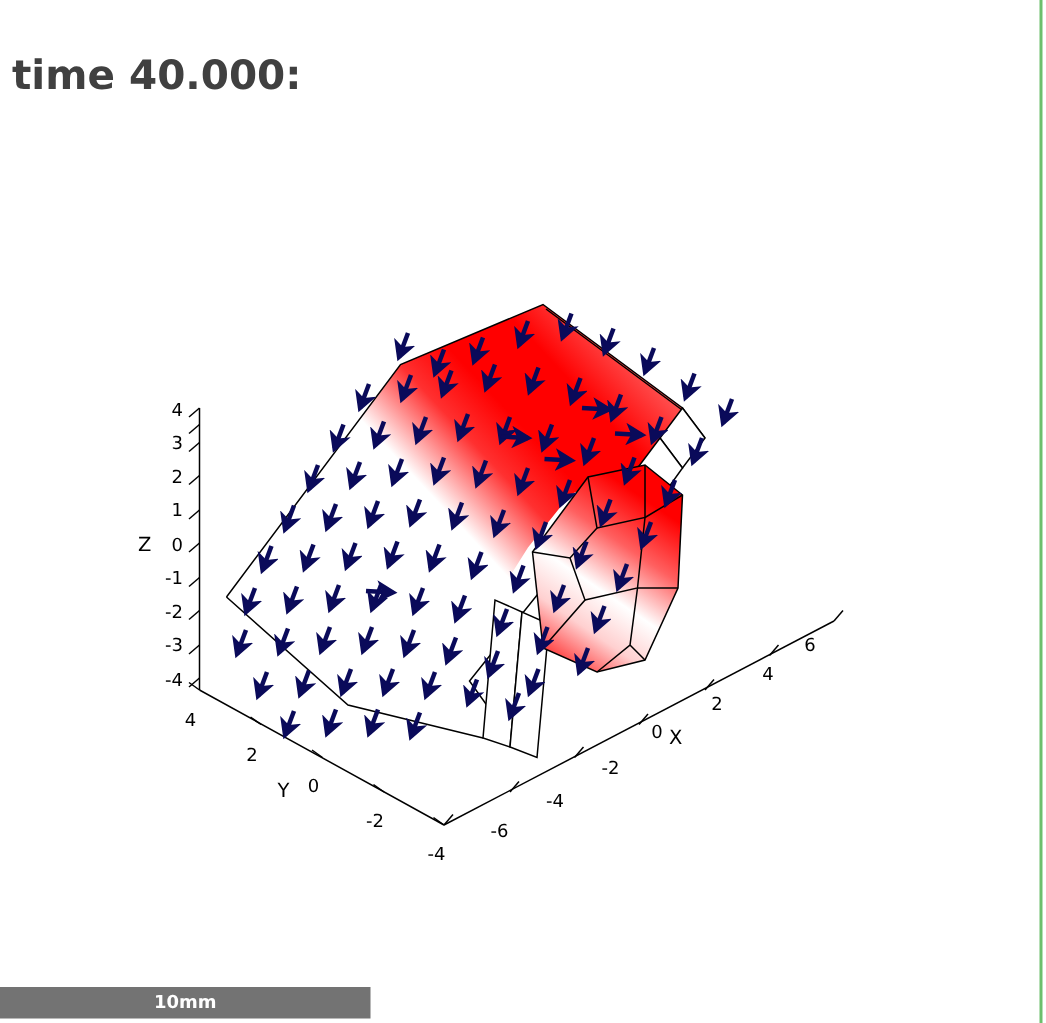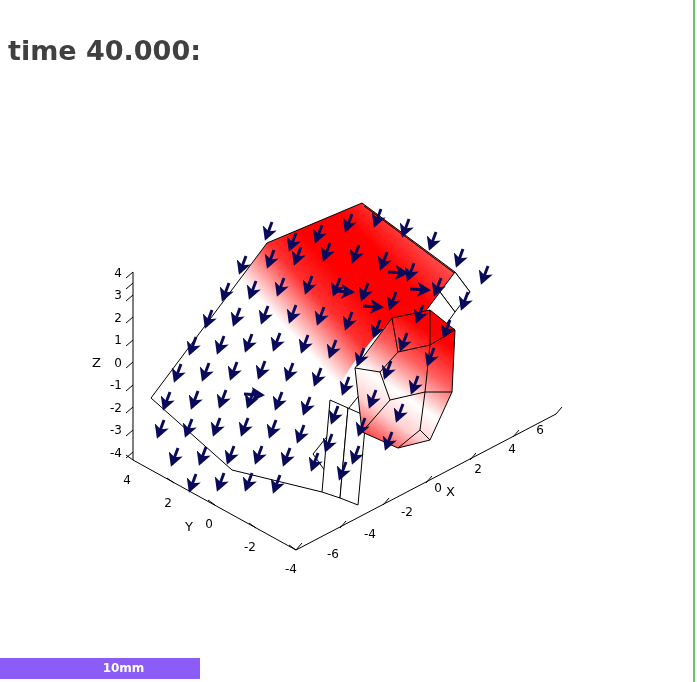--- a/index.html
+++ b/index.html
@@ -38,23 +38,23 @@
     left: 693px;
     top: 0;
     width: 2px;
     height: 682px;
     background: #6cbf6c;
   }
   #scalebar {
     position: absolute;
     left: 0px;
     top: 658px;
-    width: 200px;
+    width: 247px;
     height: 21px;
-    background: #8b5cf6;
+    background: #737373;
   }
   #scalebar-label {
     position: absolute;
     left: 0;
     top: 0;
     width: 247px;
     height: 21px;
     line-height: 21px;
     text-align: center;
     color: #ffffff;

